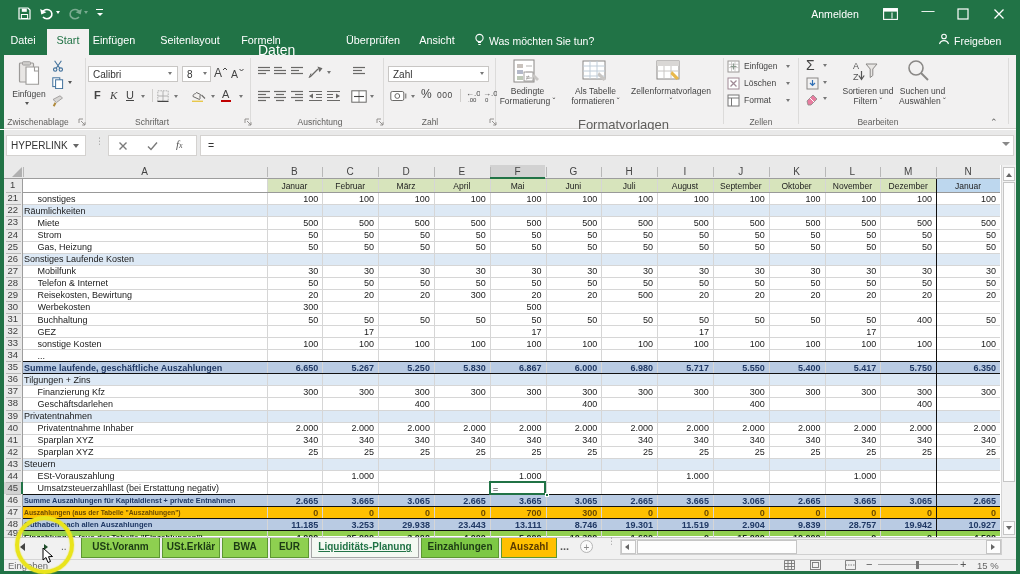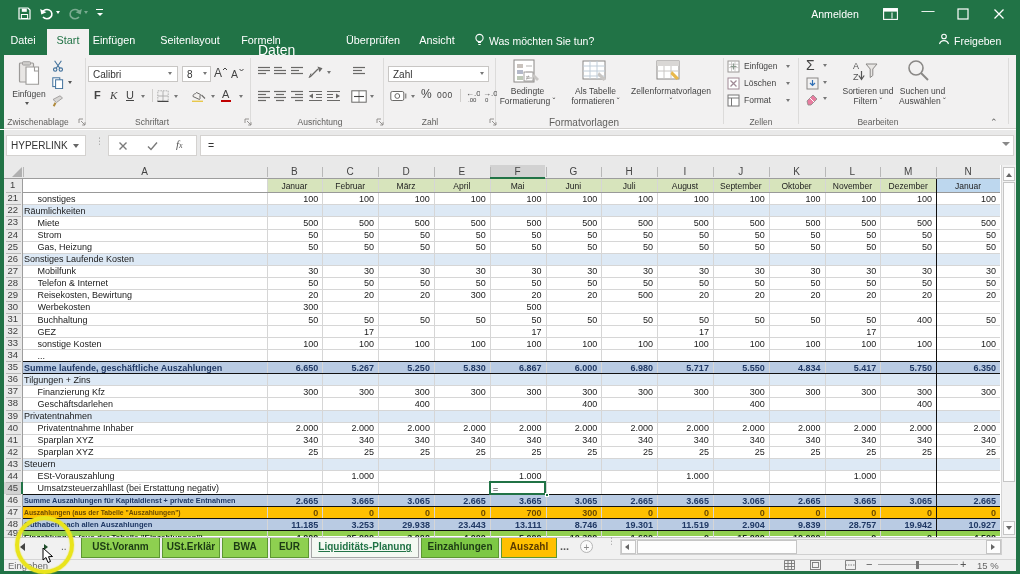--- a/index.html
+++ b/index.html
@@ -67,21 +67,21 @@
 <div class="a" style="left:250px;top:58px;width:1px;height:66px;background:#dcdbda;"></div>
 <div class="a" style="left:383px;top:58px;width:1px;height:66px;background:#dcdbda;"></div>
 <div class="a" style="left:495px;top:58px;width:1px;height:66px;background:#dcdbda;"></div>
 <div class="a" style="left:723px;top:58px;width:1px;height:66px;background:#dcdbda;"></div>
 <div class="a" style="left:798px;top:58px;width:1px;height:66px;background:#dcdbda;"></div>
 <div class="a" style="left:1008px;top:58px;width:1px;height:66px;background:#dcdbda;"></div>
 <div class="a" style="left:-22px;top:117px;width:120px;text-align:center;color:#5f5e5c;font-size:8.5px;">Zwischenablage</div>
 <div class="a" style="left:92px;top:117px;width:120px;text-align:center;color:#5f5e5c;font-size:8.5px;">Schriftart</div>
 <div class="a" style="left:260px;top:117px;width:120px;text-align:center;color:#5f5e5c;font-size:8.5px;">Ausrichtung</div>
 <div class="a" style="left:370px;top:117px;width:120px;text-align:center;color:#5f5e5c;font-size:8.5px;">Zahl</div>
-<div class="a" style="left:549px;top:117px;width:120px;text-align:left;color:#5f5e5c;font-size:10px;">Formatvorlagen</div>
+<div class="a" style="left:549px;top:117px;width:120px;text-align:right;color:#5f5e5c;font-size:13px;">Formatvorlagen</div>
 <div class="a" style="left:701px;top:117px;width:120px;text-align:center;color:#5f5e5c;font-size:8.5px;">Zellen</div>
 <div class="a" style="left:818px;top:117px;width:120px;text-align:center;color:#5f5e5c;font-size:8.5px;">Bearbeiten</div>
 <svg class="a" style="left:78px;top:118px;" width="8" height="8" viewBox="0 0 8 8">
       <path d="M1 1 h4 M1 1 v4 M3 3 l4 4 M7 4.2 V7 H4.2" fill="none" stroke="#8a8886" stroke-width="0.9"></path>
     </svg>
 <svg class="a" style="left:244px;top:118px;" width="8" height="8" viewBox="0 0 8 8">
       <path d="M1 1 h4 M1 1 v4 M3 3 l4 4 M7 4.2 V7 H4.2" fill="none" stroke="#8a8886" stroke-width="0.9"></path>
     </svg>
 <svg class="a" style="left:376px;top:118px;" width="8" height="8" viewBox="0 0 8 8">
       <path d="M1 1 h4 M1 1 v4 M3 3 l4 4 M7 4.2 V7 H4.2" fill="none" stroke="#8a8886" stroke-width="0.9"></path>
@@ -635,21 +635,21 @@
 <div class="num" style="left:936.0999999999999px;top:337.64px;width:59.90000000000009px;">100</div>
 <div class="num" style="left:266.5px;top:361.78000000000003px;width:51.80000000000001px;font-weight:bold;color:#1f3864;">6.650</div>
 <div class="num" style="left:322.3px;top:361.78000000000003px;width:51.80000000000001px;font-weight:bold;color:#1f3864;">5.267</div>
 <div class="num" style="left:378.1px;top:361.78000000000003px;width:51.799999999999955px;font-weight:bold;color:#1f3864;">5.250</div>
 <div class="num" style="left:433.9px;top:361.78000000000003px;width:51.80000000000001px;font-weight:bold;color:#1f3864;">5.830</div>
 <div class="num" style="left:489.7px;top:361.78000000000003px;width:51.80000000000001px;font-weight:bold;color:#1f3864;">6.867</div>
 <div class="num" style="left:545.5px;top:361.78000000000003px;width:51.799999999999955px;font-weight:bold;color:#1f3864;">6.000</div>
 <div class="num" style="left:601.3px;top:361.78000000000003px;width:51.799999999999955px;font-weight:bold;color:#1f3864;">6.980</div>
 <div class="num" style="left:657.0999999999999px;top:361.78000000000003px;width:51.80000000000007px;font-weight:bold;color:#1f3864;">5.717</div>
 <div class="num" style="left:712.9px;top:361.78000000000003px;width:51.80000000000007px;font-weight:bold;color:#1f3864;">5.550</div>
-<div class="num" style="left:768.7px;top:361.78000000000003px;width:51.799999999999955px;font-weight:bold;color:#1f3864;">4.834</div>
+<div class="num" style="left:768.7px;top:361.78000000000003px;width:51.799999999999955px;font-weight:bold;color:#1f3864;">5.400</div>
 <div class="num" style="left:824.5px;top:361.78000000000003px;width:51.799999999999955px;font-weight:bold;color:#1f3864;">5.417</div>
 <div class="num" style="left:880.3px;top:361.78000000000003px;width:51.799999999999955px;font-weight:bold;color:#1f3864;">5.750</div>
 <div class="num" style="left:936.0999999999999px;top:361.78000000000003px;width:59.90000000000009px;font-weight:bold;color:#1f3864;">6.350</div>
 <div class="num" style="left:266.5px;top:385.92px;width:51.80000000000001px;">300</div>
 <div class="num" style="left:322.3px;top:385.92px;width:51.80000000000001px;">300</div>
 <div class="num" style="left:378.1px;top:385.92px;width:51.799999999999955px;">300</div>
 <div class="num" style="left:433.9px;top:385.92px;width:51.80000000000001px;">300</div>
 <div class="num" style="left:489.7px;top:385.92px;width:51.80000000000001px;">300</div>
 <div class="num" style="left:545.5px;top:385.92px;width:51.799999999999955px;">300</div>
 <div class="num" style="left:601.3px;top:385.92px;width:51.799999999999955px;">300</div>

